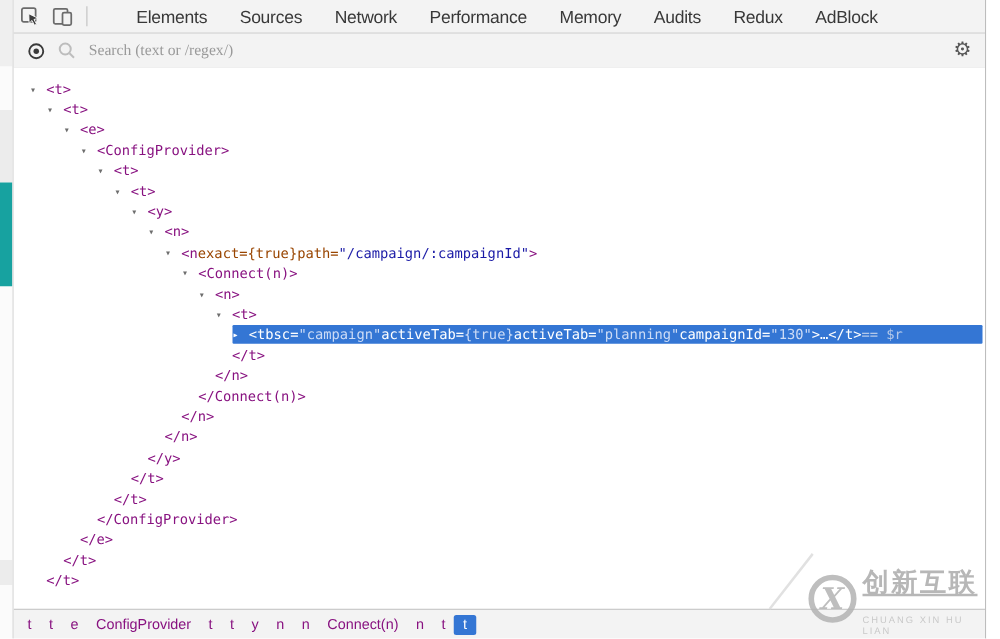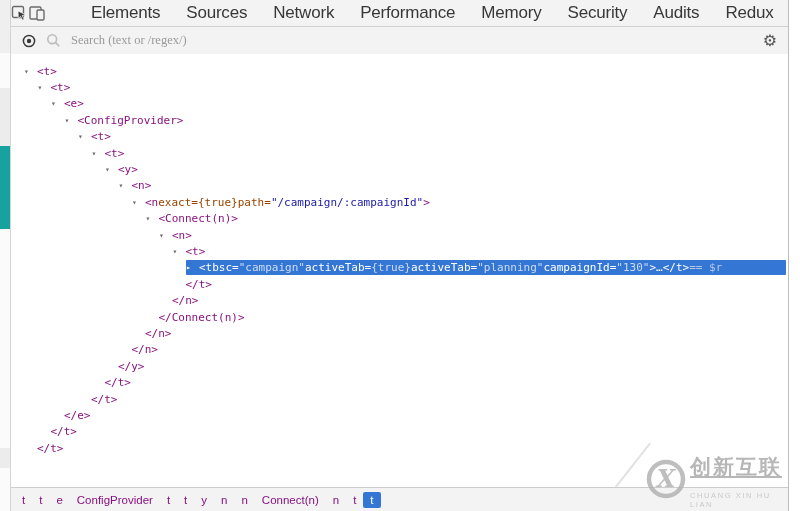--- a/index.html
+++ b/index.html
@@ -16,21 +16,21 @@
 
   
   .devtools{position:absolute;left:10px;top:0;width:779px;height:511px;background:#fff;
             border-left:1px solid #d4d4d4;border-right:1px solid #bdbdbd;box-sizing:border-box;}
 
   
   .tabbar{display:flex;align-items:center;height:26px;background:#f3f3f3;border-bottom:1px solid #cfcfcf;}
   .icon-btn{width:26px;height:25px;display:flex;align-items:center;justify-content:center;cursor:pointer;}
   .tab-sep{width:1px;height:16px;background:#c6c6c6;margin:0 4px 0 6px;}
   .tabs{display:flex;height:26px;margin-left:22px;}
-  .tab{position:relative;display:flex;align-items:center;padding:0 13px;font-size:17px;color:#383838;
+  .tab{position:relative;display:flex;align-items:center;padding:0 13px;font-size:14px;color:#383838;
        letter-spacing:-0.2px;cursor:pointer;white-space:nowrap;}
 
   
   .toolbar{display:flex;align-items:center;height:27px;background:#f3f3f3;border-bottom:1px solid #ccc;padding:0 6px;}
   .toolbar .icon-btn{width:24px;height:24px;}
   .search-input{flex:1;border:none;outline:none;background:transparent;font-size:12.5px;color:#6d28d9;
                 font-family:Liberation Serif, serif;margin-left:4px;}
   .search-input::placeholder{color:#9a9a9a;}
   .gear{font-size:16px;color:#565656;line-height:1;cursor:pointer;}
 
@@ -95,21 +95,20 @@
           <rect x="9" y="5" width="7" height="10" rx="1.2" fill="#f3f3f3" stroke="#6b6b6b" stroke-width="1.4"></rect>
         </svg>
       </div>
       <div class="tab-sep"></div>
       <div class="tabs">
           <div class="tab">Elements</div>
           <div class="tab">Sources</div>
           <div class="tab">Network</div>
           <div class="tab">Performance</div>
           <div class="tab">Memory</div>
-          <div class="tab">Security</div>
           <div class="tab">Audits</div>
           <div class="tab">Redux</div>
           <div class="tab">AdBlock</div>
         </div>
     </div>
 
     <div class="toolbar">
       <div class="icon-btn">
         <svg width="16" height="16" viewBox="0 0 16 16">
           <circle cx="8" cy="8" r="5.6" fill="none" stroke="#3a3a3a" stroke-width="1.5"></circle>
@@ -263,20 +262,26 @@
             <span class="arrow"></span>
             <span class="seg-tag">&lt;/t&gt;</span>
           </span>
         </div>
         <div class="tree-row" style="padding-left: 67px;">
           <span class="row-inner">
             <span class="arrow"></span>
             <span class="seg-tag">&lt;/t&gt;</span>
           </span>
         </div>
+        <div class="tree-row" style="padding-left: 53.5px;">
+          <span class="row-inner">
+            <span class="arrow"></span>
+            <span class="seg-tag">&lt;/ConfigProvider&gt;</span>
+          </span>
+        </div>
         <div class="tree-row" style="padding-left: 40px;">
           <span class="row-inner">
             <span class="arrow"></span>
             <span class="seg-tag">&lt;/e&gt;</span>
           </span>
         </div>
         <div class="tree-row" style="padding-left: 26.5px;">
           <span class="row-inner">
             <span class="arrow"></span>
             <span class="seg-tag">&lt;/t&gt;</span>

